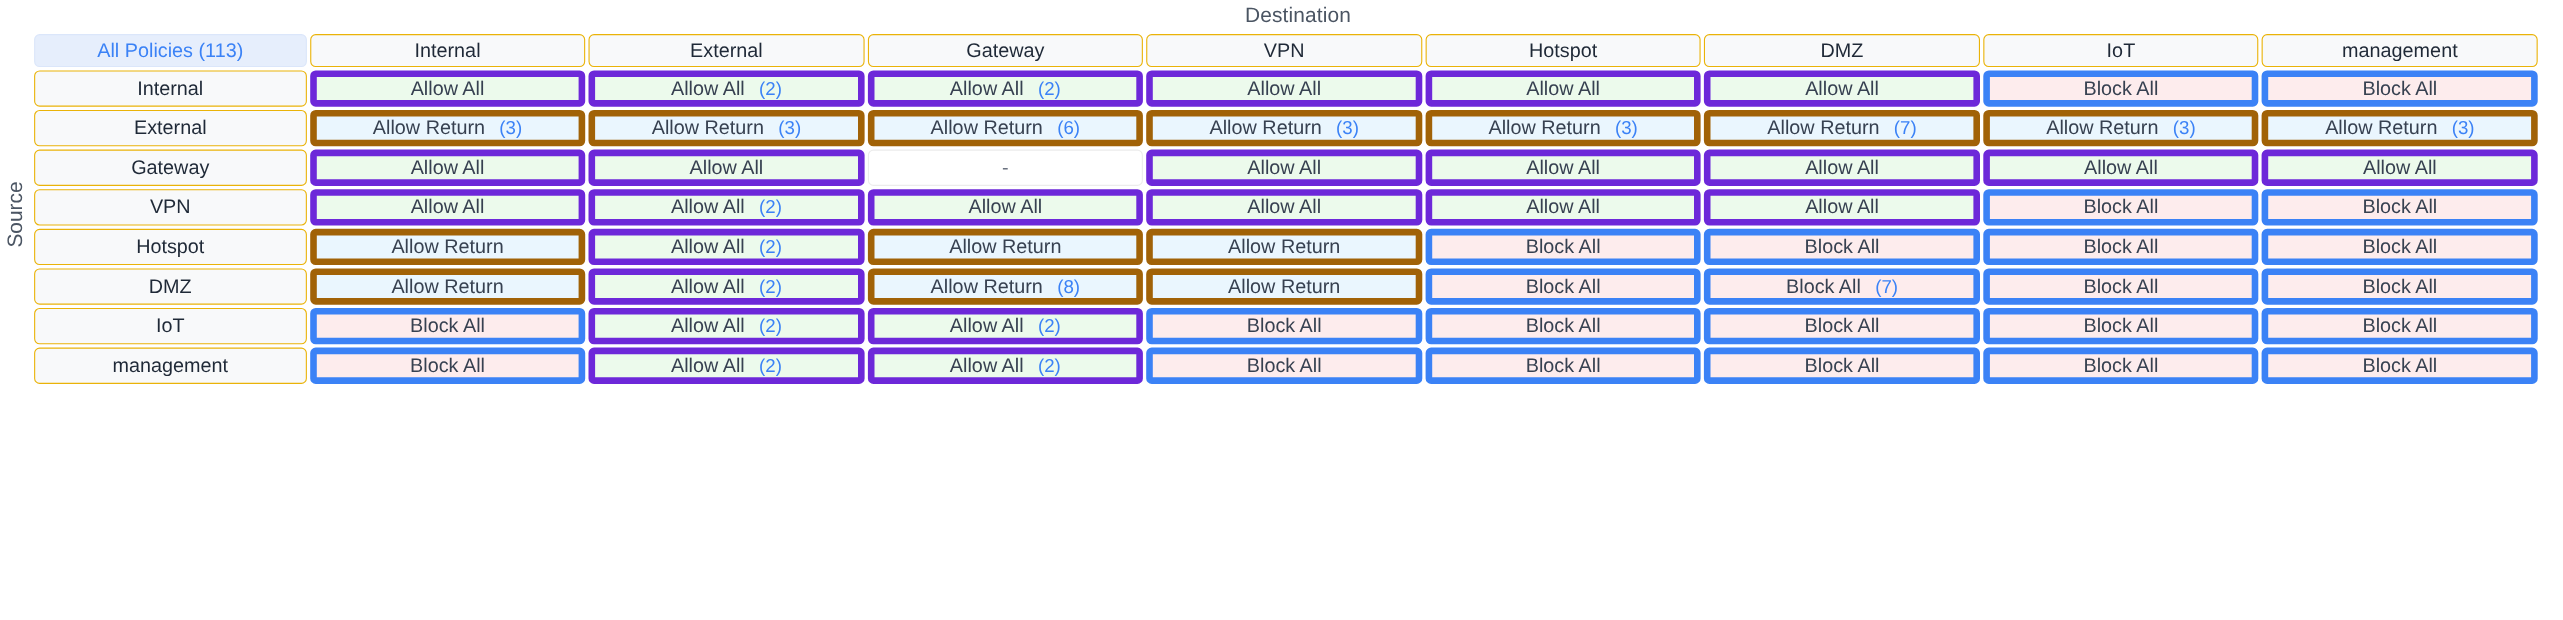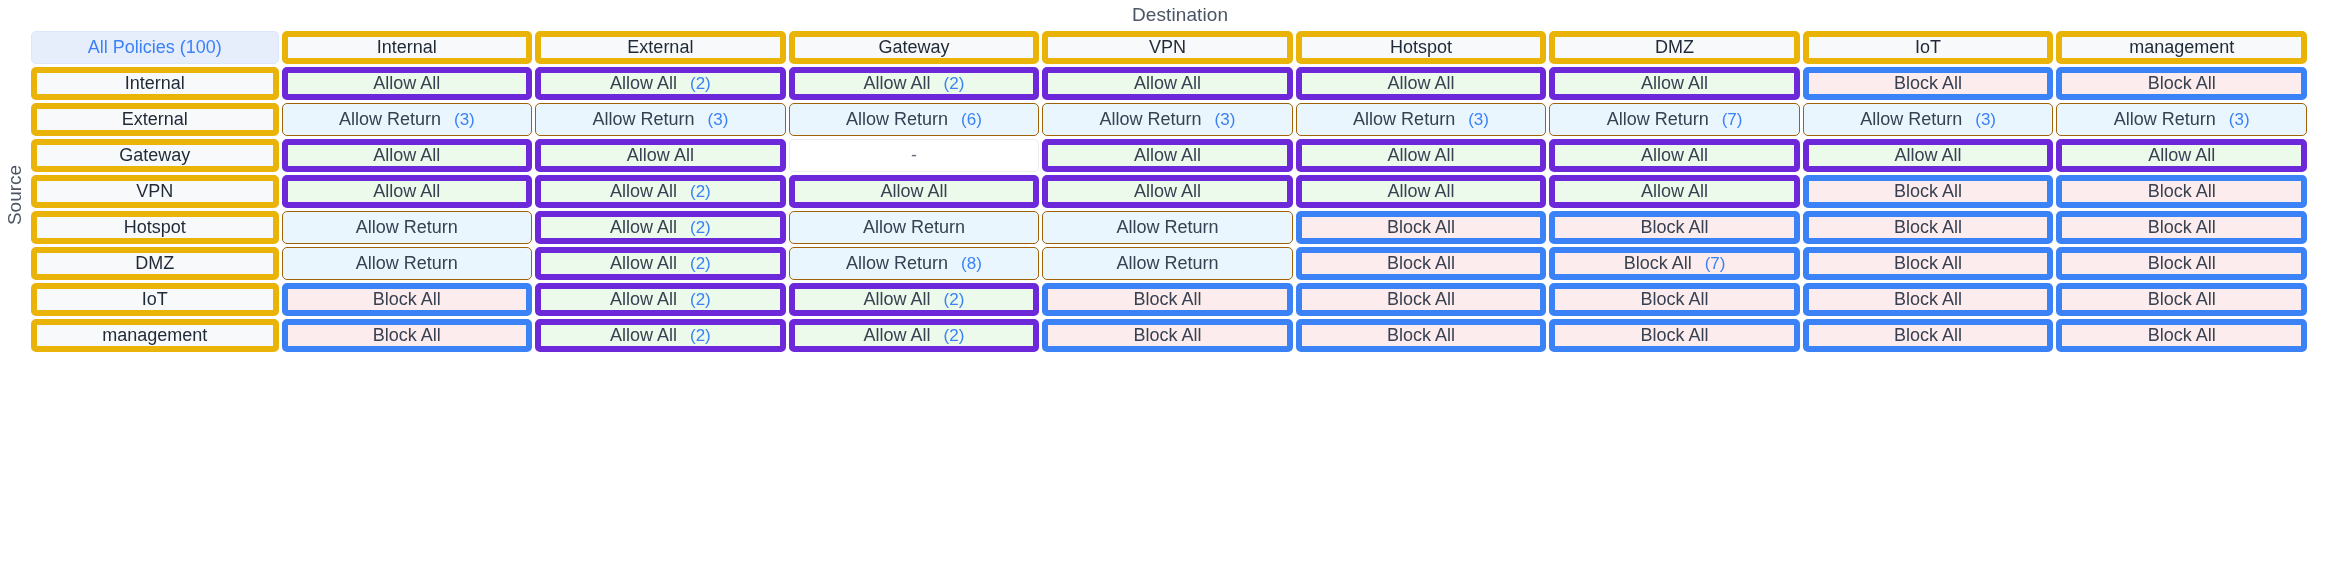--- a/index.html
+++ b/index.html
@@ -77,32 +77,32 @@
   .cell-corner {
     background: #e6eefc;
     color: #3b82f6;
     border: 1px solid #dbe6fa;
     font-size: 17px;
   }
   
   .cell-head {
     background: #f8f9fa;
     color: #1f2937;
-    border: 6px solid #eab308;
+    border: 1px solid #eab308;
   }
 
   
   .cell-allow {
     background: #ecfaec;
     border: 6px solid #6d28d9;
     color: #374151;
   }
   .cell-return {
     background: #eaf6fe;
-    border: 1px solid #a16207;
+    border: 6px solid #a16207;
     color: #374151;
   }
   .cell-block {
     background: #fdeced;
     border: 6px solid #3b82f6;
     color: #374151;
   }
   .cell-none {
     background: #ffffff;
     border: 1px solid #ececec;
@@ -142,21 +142,21 @@
         <col class="dat">
         <col class="dat">
         <col class="dat">
       <col class="dat">
         <col class="dat">
         <col class="dat">
         <col class="dat">
     </colgroup>
     <tbody id="matrix-body">
         <tr>
-          <td class="cell-corner">All Policies (100)</td>
+          <td class="cell-corner">All Policies (113)</td>
           <td class="cell-head">Internal</td>
           <td class="cell-head">External</td>
           <td class="cell-head">Gateway</td>
           <td class="cell-head">VPN</td>
           <td class="cell-head">Hotspot</td>
           <td class="cell-head">DMZ</td>
           <td class="cell-head">IoT</td>
           <td class="cell-head">management</td>
         </tr>
         <tr>

